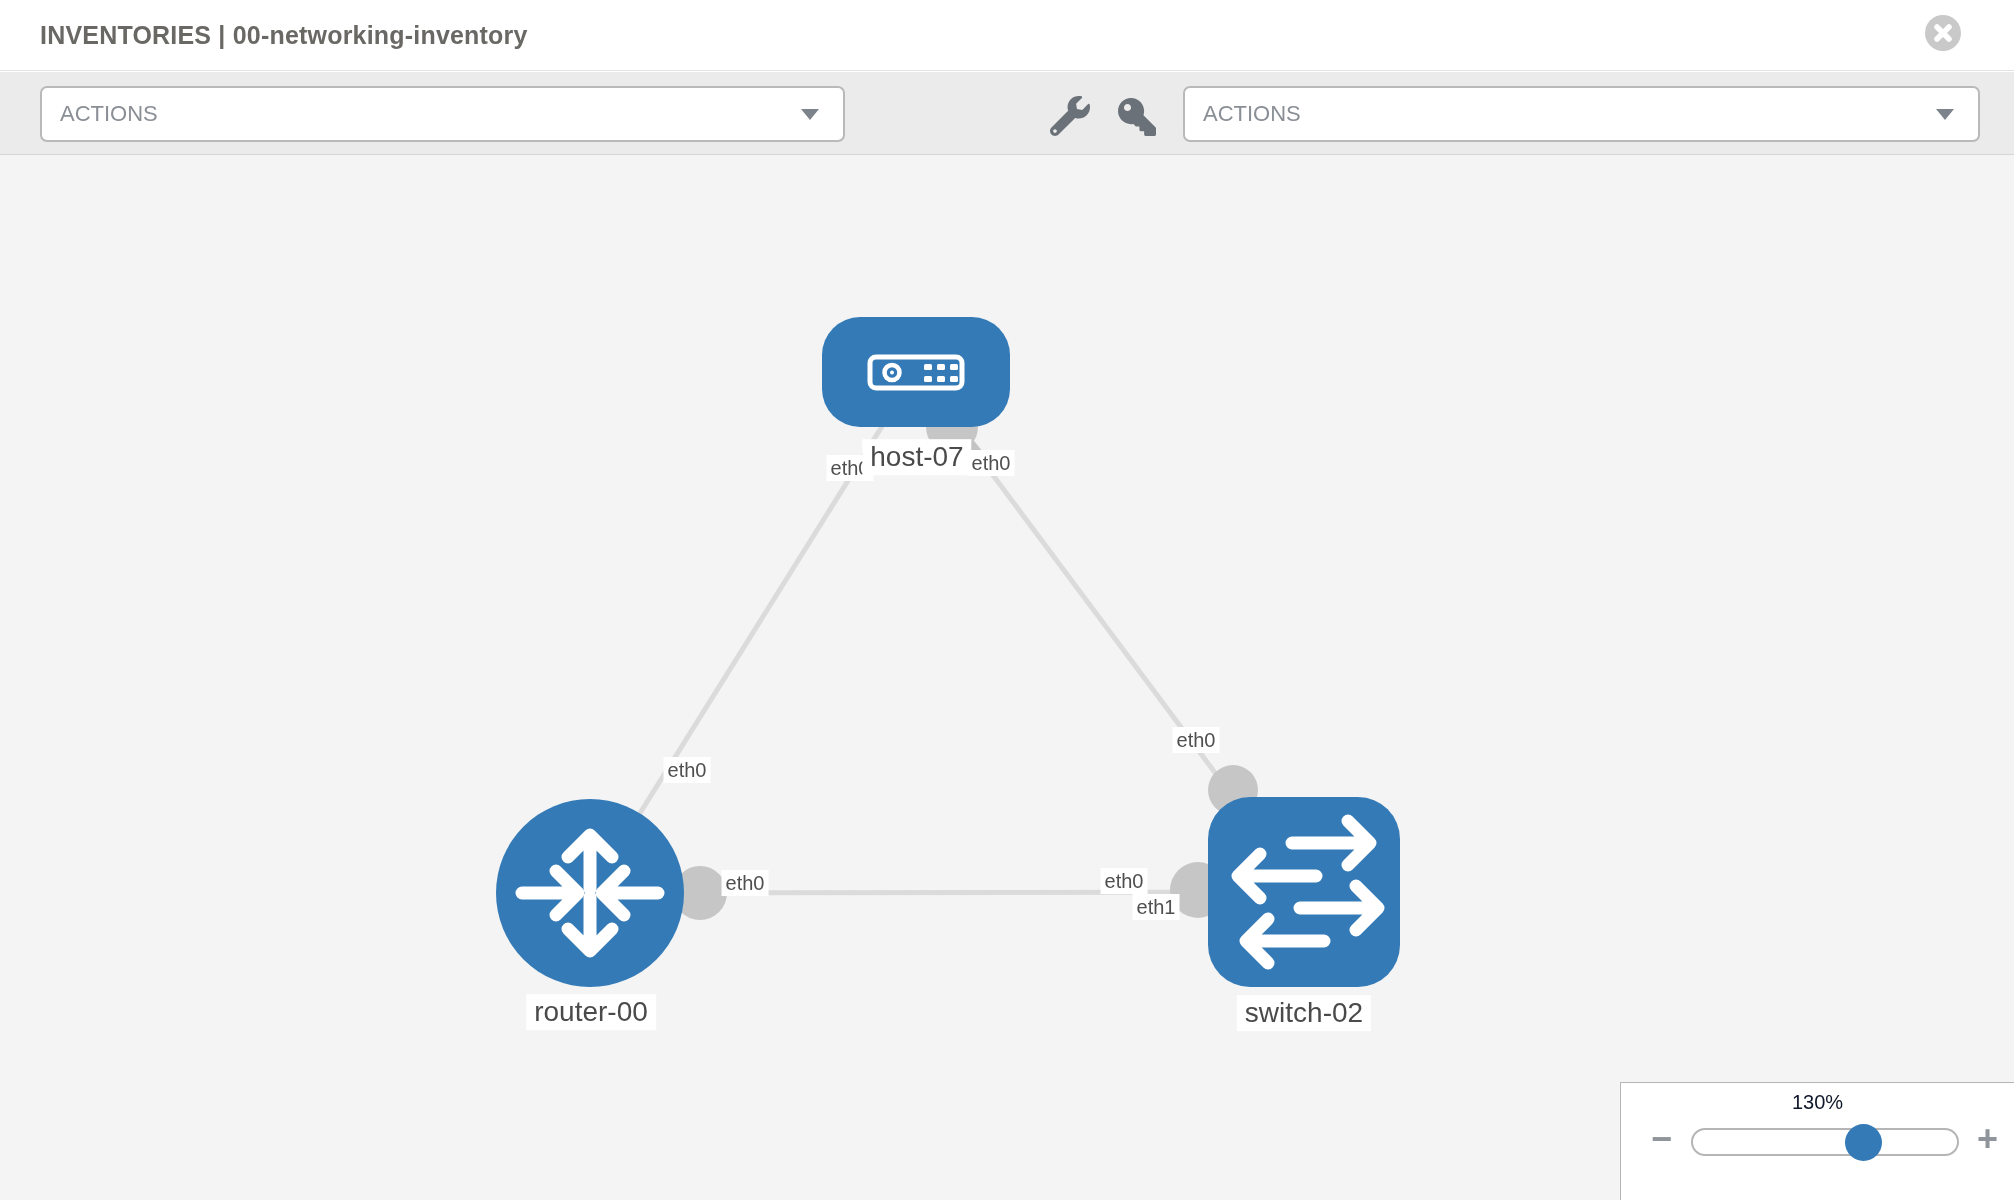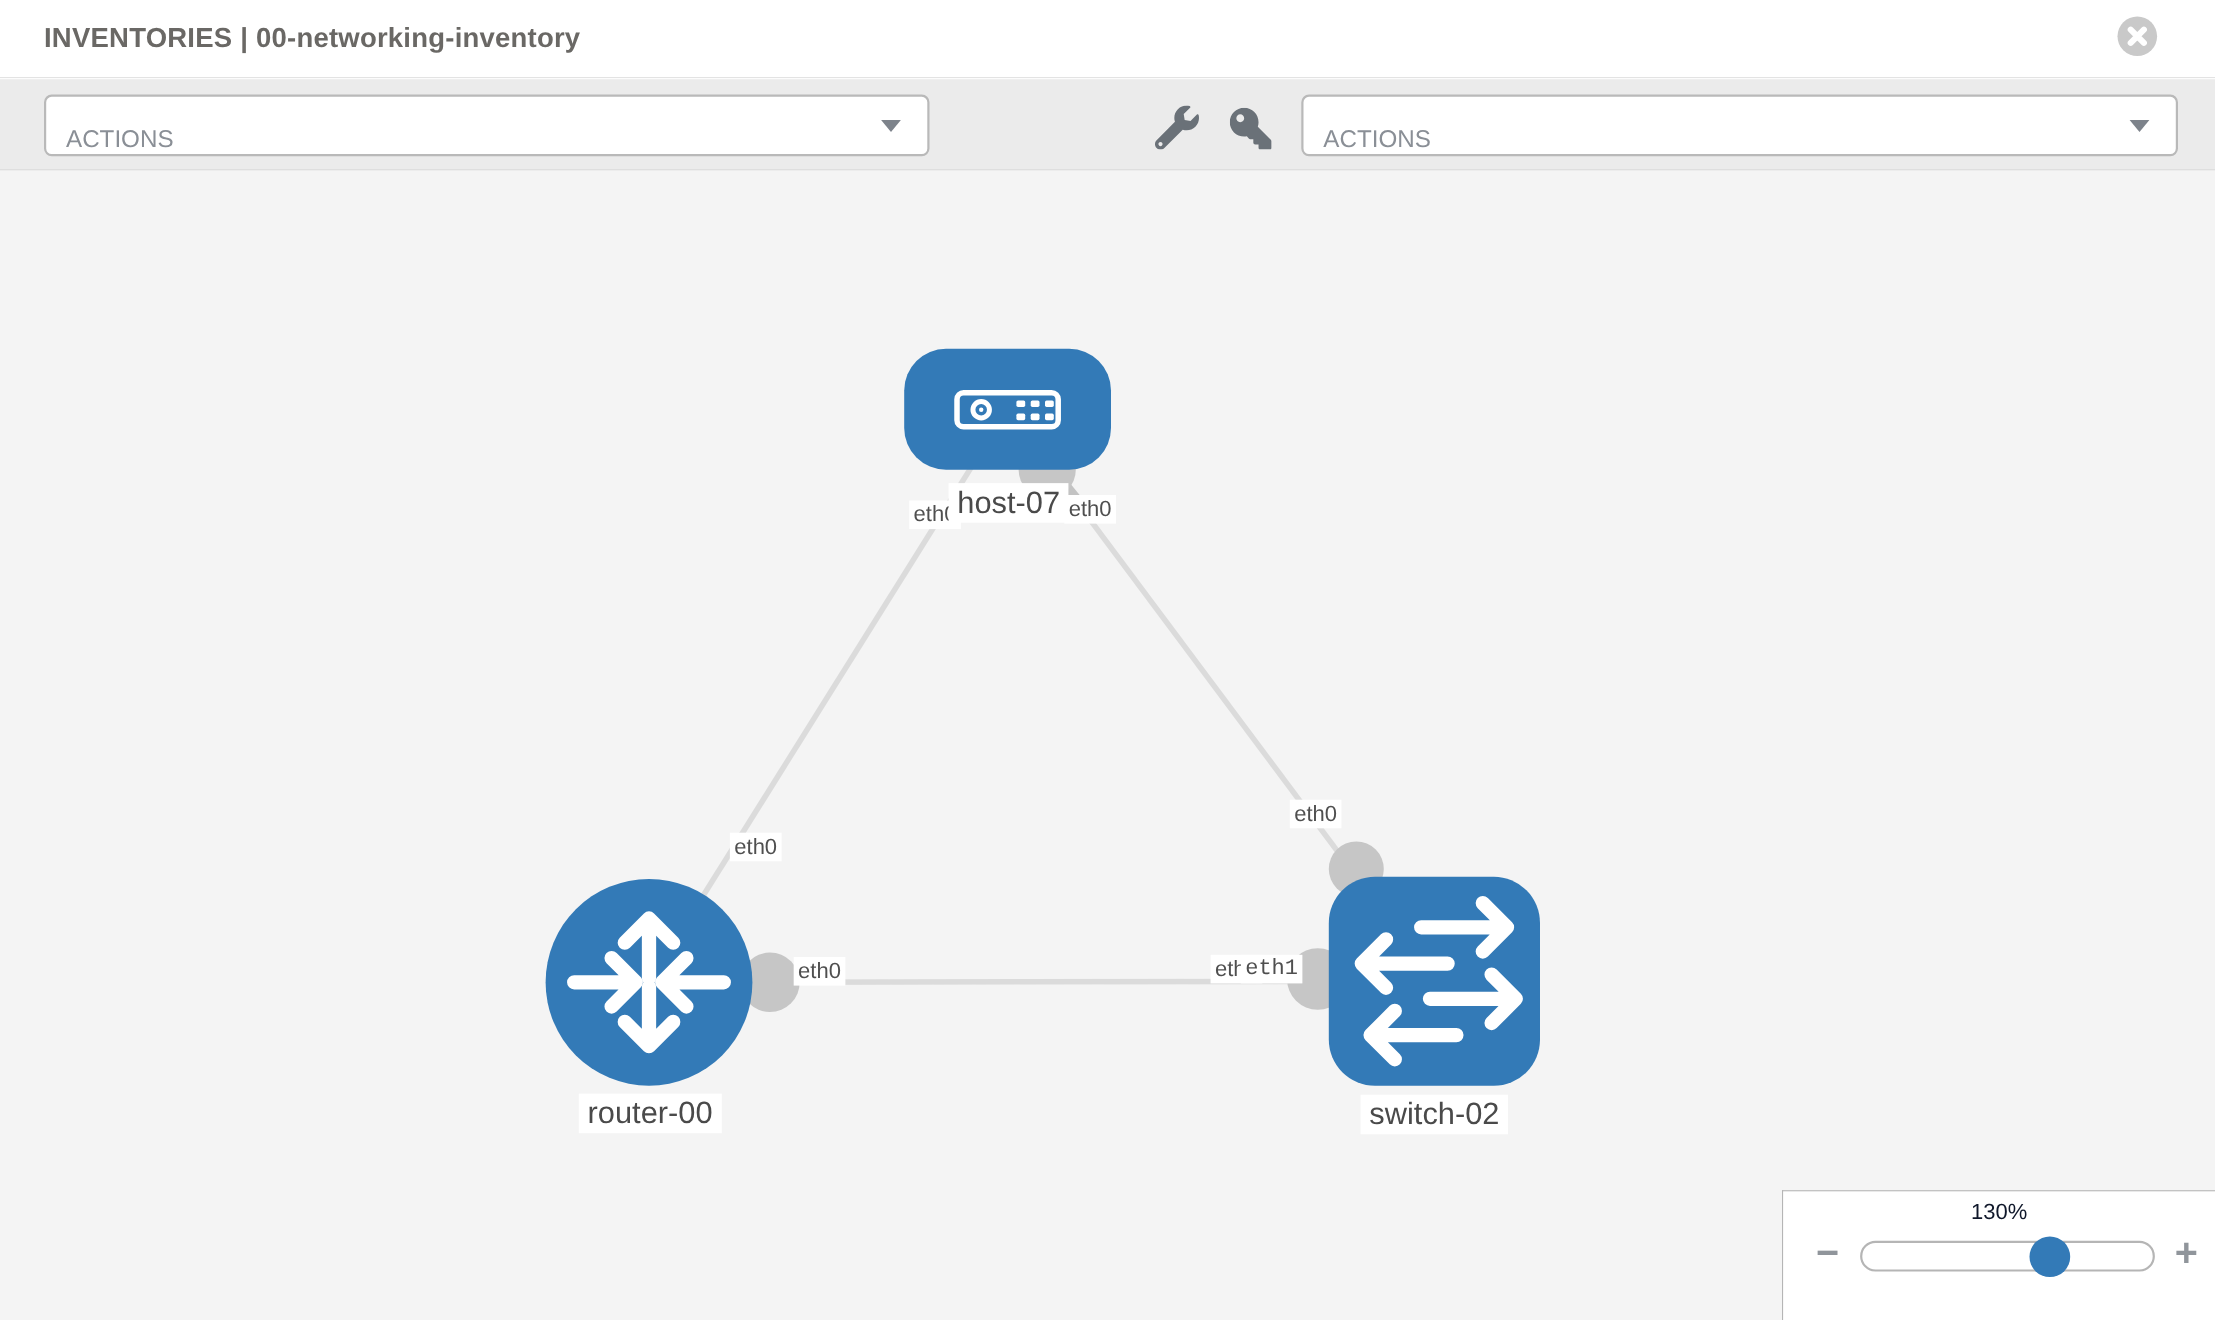--- a/index.html
+++ b/index.html
@@ -18,21 +18,21 @@
   .header{position:absolute;left:0;top:0;width:2014px;height:71px;background:#fff;
     border-bottom:1px solid #e3e3e3;display:flex;align-items:center;}
   .header-title{margin-left:40px;font-size:25px;font-weight:bold;color:#6a6865;letter-spacing:.2px;}
   .close-btn{position:absolute;right:53px;top:15px;width:36px;height:36px;border-radius:50%;
     background:#c9c9c9;display:flex;align-items:center;justify-content:center;cursor:pointer;}
 
   
   .toolbar{position:absolute;left:0;top:72px;width:2014px;height:83px;background:#ebebeb;
     border-bottom:1px solid #d6d6d6;}
   .dropdown{position:absolute;top:14px;height:56px;background:#fff;border:2px solid #b9b9b9;
-    border-radius:7px;display:flex;align-items:flex-end;cursor:pointer;}
+    border-radius:7px;display:flex;align-items:center;cursor:pointer;}
   .dropdown .dd-text{margin-left:18px;font-size:22px;color:#8a8f96;}
   .caret{position:absolute;right:24px;top:50%;margin-top:-5px;width:0;height:0;
     border-left:9px solid transparent;border-right:9px solid transparent;
     border-top:11px solid #7d838b;}
   .dd-actions{left:40px;width:805px;}
   .dd-search{left:1183px;width:797px;}
   .tool-icon{position:absolute;top:24px;width:40px;height:40px;cursor:pointer;}
   .tool-icon svg{width:100%;height:100%;}
 
   
@@ -146,21 +146,21 @@
         </g>
       </g>
     </svg>
 
     <div class="elabel" style="left:687px;top:615px;">eth0</div>
     <div class="elabel" style="left:850px;top:313px;">eth0</div>
     <div class="elabel" style="left:991px;top:308px;">eth0</div>
     <div class="elabel" style="left:1196px;top:585px;">eth0</div>
     <div class="elabel" style="left:745px;top:728px;">eth0</div>
     <div class="elabel" style="left:1124px;top:726px;">eth0</div>
-    <div class="elabel" style="left:1156px;top:726px;font-family:Liberation Mono, monospace;">eth1</div>
+    <div class="elabel" style="left:1156px;top:752px;">eth1</div>
 
     <div class="nlabel" style="left:917px;top:302px;">host-07</div>
     <div class="nlabel" style="left:591px;top:857px;">router-00</div>
     <div class="nlabel" style="left:1304px;top:858px;">switch-02</div>
 
     <div class="zoom-panel">
       <div class="zoom-level">130%</div>
       <div class="zoom-minus">−</div>
       <div class="zoom-track"></div>
       <div class="zoom-handle"></div>

